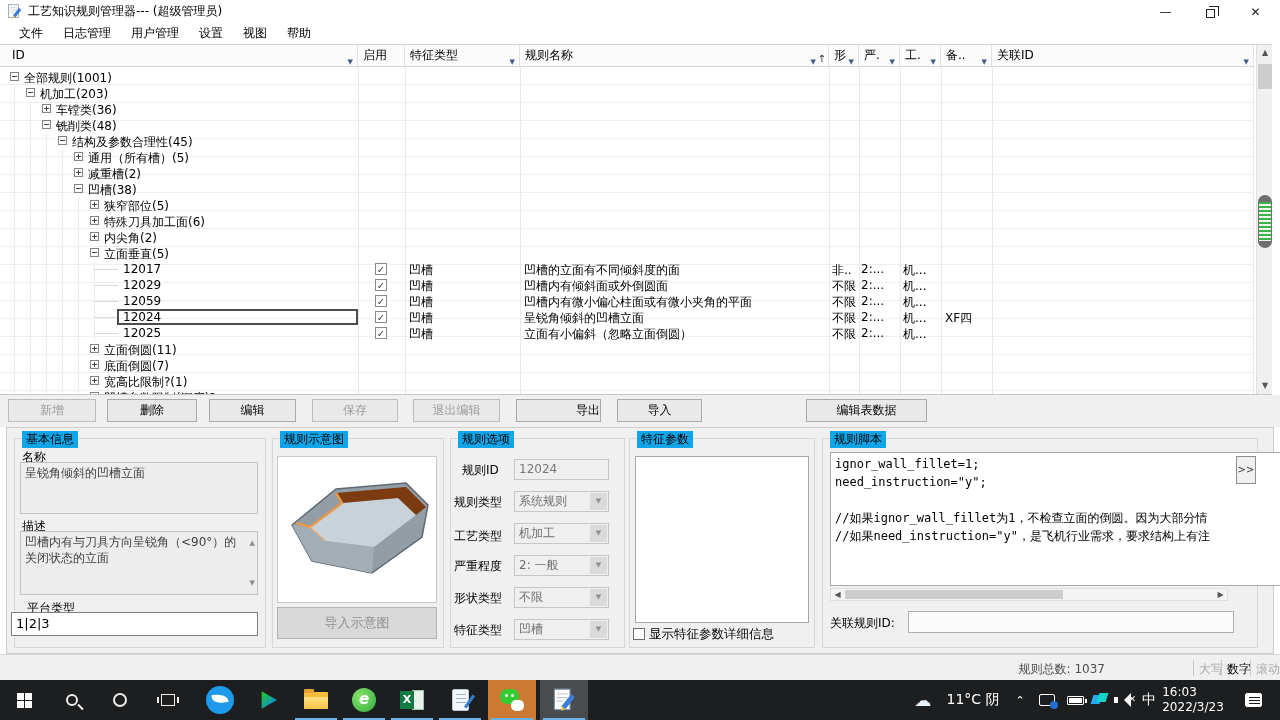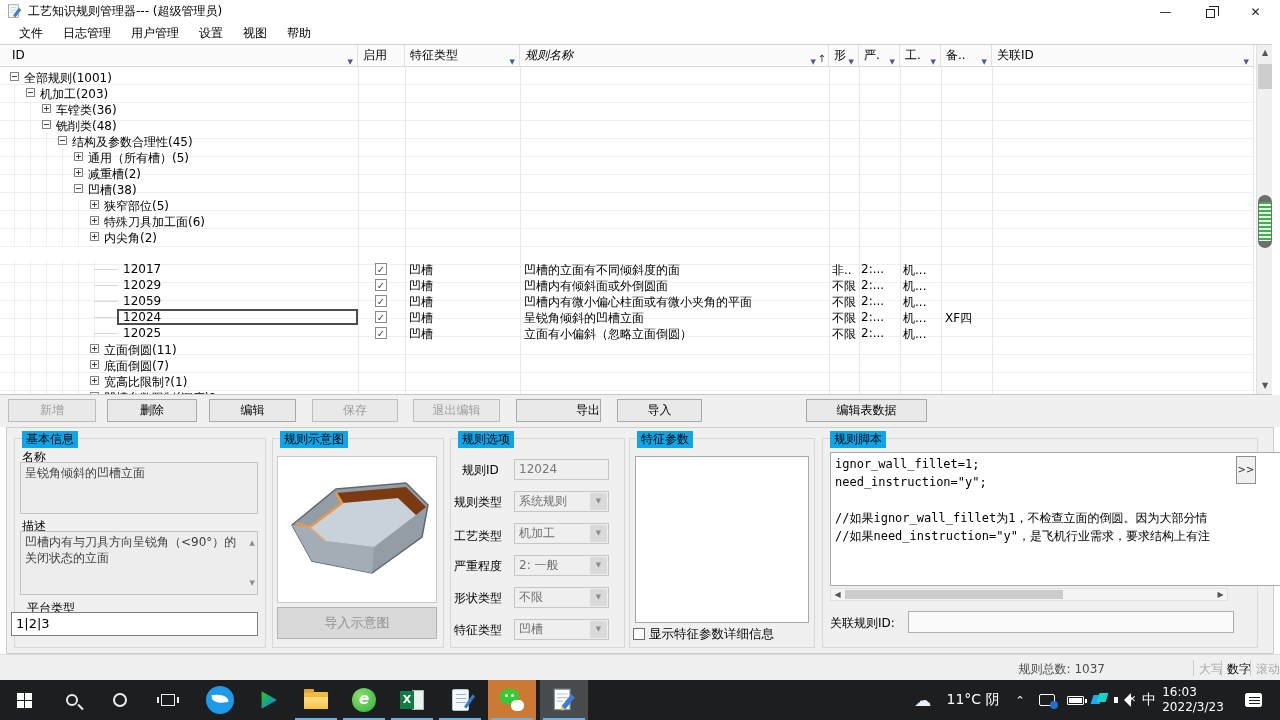--- a/index.html
+++ b/index.html
@@ -171,21 +171,21 @@
       <div class="menu-item">设置</div>
       <div class="menu-item">视图</div>
       <div class="menu-item">帮助</div>
     </div>
 
   <div id="tablewrap" class="abs"></div>
   <div id="thead" class="abs">
       <div class="hcell" style="left: 0px; width: 358px; padding-left: 12px;">ID<div class="hfilter" style="right: 4px; position: absolute;">▼</div></div>
       <div class="hcell" style="left: 358px; width: 47px;">启用</div>
       <div class="hcell" style="left: 405px; width: 115px;">特征类型<div class="hfilter" style="right: 4px; position: absolute;">▼</div></div>
-      <div class="hcell" style="left: 520px; width: 309px; font-style: italic;">规则名称<div class="hfilter" style="right: 12px; position: absolute;">▼</div><div class="hsort" style="right: 2px; position: absolute;">↑</div></div>
+      <div class="hcell" style="left: 520px; width: 309px;">规则名称<div class="hfilter" style="right: 12px; position: absolute;">▼</div><div class="hsort" style="right: 2px; position: absolute;">↑</div></div>
       <div class="hcell" style="left: 829px; width: 30px;">形<div class="hfilter" style="right: 4px; position: absolute;">▼</div></div>
       <div class="hcell" style="left: 859px; width: 41px;">严.<div class="hfilter" style="right: 4px; position: absolute;">▼</div></div>
       <div class="hcell" style="left: 900px; width: 41px;">工.<div class="hfilter" style="right: 4px; position: absolute;">▼</div></div>
       <div class="hcell" style="left: 941px; width: 51px;">备..<div class="hfilter" style="right: 4px; position: absolute;">▼</div></div>
       <div class="hcell" style="left: 992px; width: 262px;">关联ID<div class="hfilter" style="right: 4px; position: absolute;">▼</div></div>
     </div>
   <div id="rows" class="abs">
       <div class="vline" style="left: 358px;"></div>
       <div class="vline" style="left: 405px;"></div>
       <div class="vline" style="left: 520px;"></div>
@@ -294,20 +294,31 @@
         <div class="guide" style="left: 14px;"></div>
         <div class="guide" style="left: 30px;"></div>
         <div class="guide" style="left: 46px;"></div>
         <div class="guide" style="left: 62px;"></div>
         <div class="guide" style="left: 78px;"></div>
         <div class="exp plus" style="left: 90px;">
           <i class="h"></i>
           <i class="v"></i>
         </div>
         <div class="tlabel" style="left: 104px;">内尖角(2)</div>
+      </div>
+      <div class="row" style="top: 178px;">
+        <div class="guide" style="left: 14px;"></div>
+        <div class="guide" style="left: 30px;"></div>
+        <div class="guide" style="left: 46px;"></div>
+        <div class="guide" style="left: 62px;"></div>
+        <div class="guide" style="left: 78px;"></div>
+        <div class="exp minus" style="left: 90px;">
+          <i class="h"></i>
+        </div>
+        <div class="tlabel" style="left: 104px;">立面垂直(5)</div>
       </div>
       <div class="row" style="top: 194px;">
         <div class="guide" style="left: 14px;"></div>
         <div class="guide" style="left: 30px;"></div>
         <div class="guide" style="left: 46px;"></div>
         <div class="guide" style="left: 62px;"></div>
         <div class="guide" style="left: 78px;"></div>
         <div class="guide" style="left: 94px;"></div>
         <div class="stub" style="left: 94px; width: 24px;"></div>
         <div class="tlabel" style="left: 123px;">12017</div>

